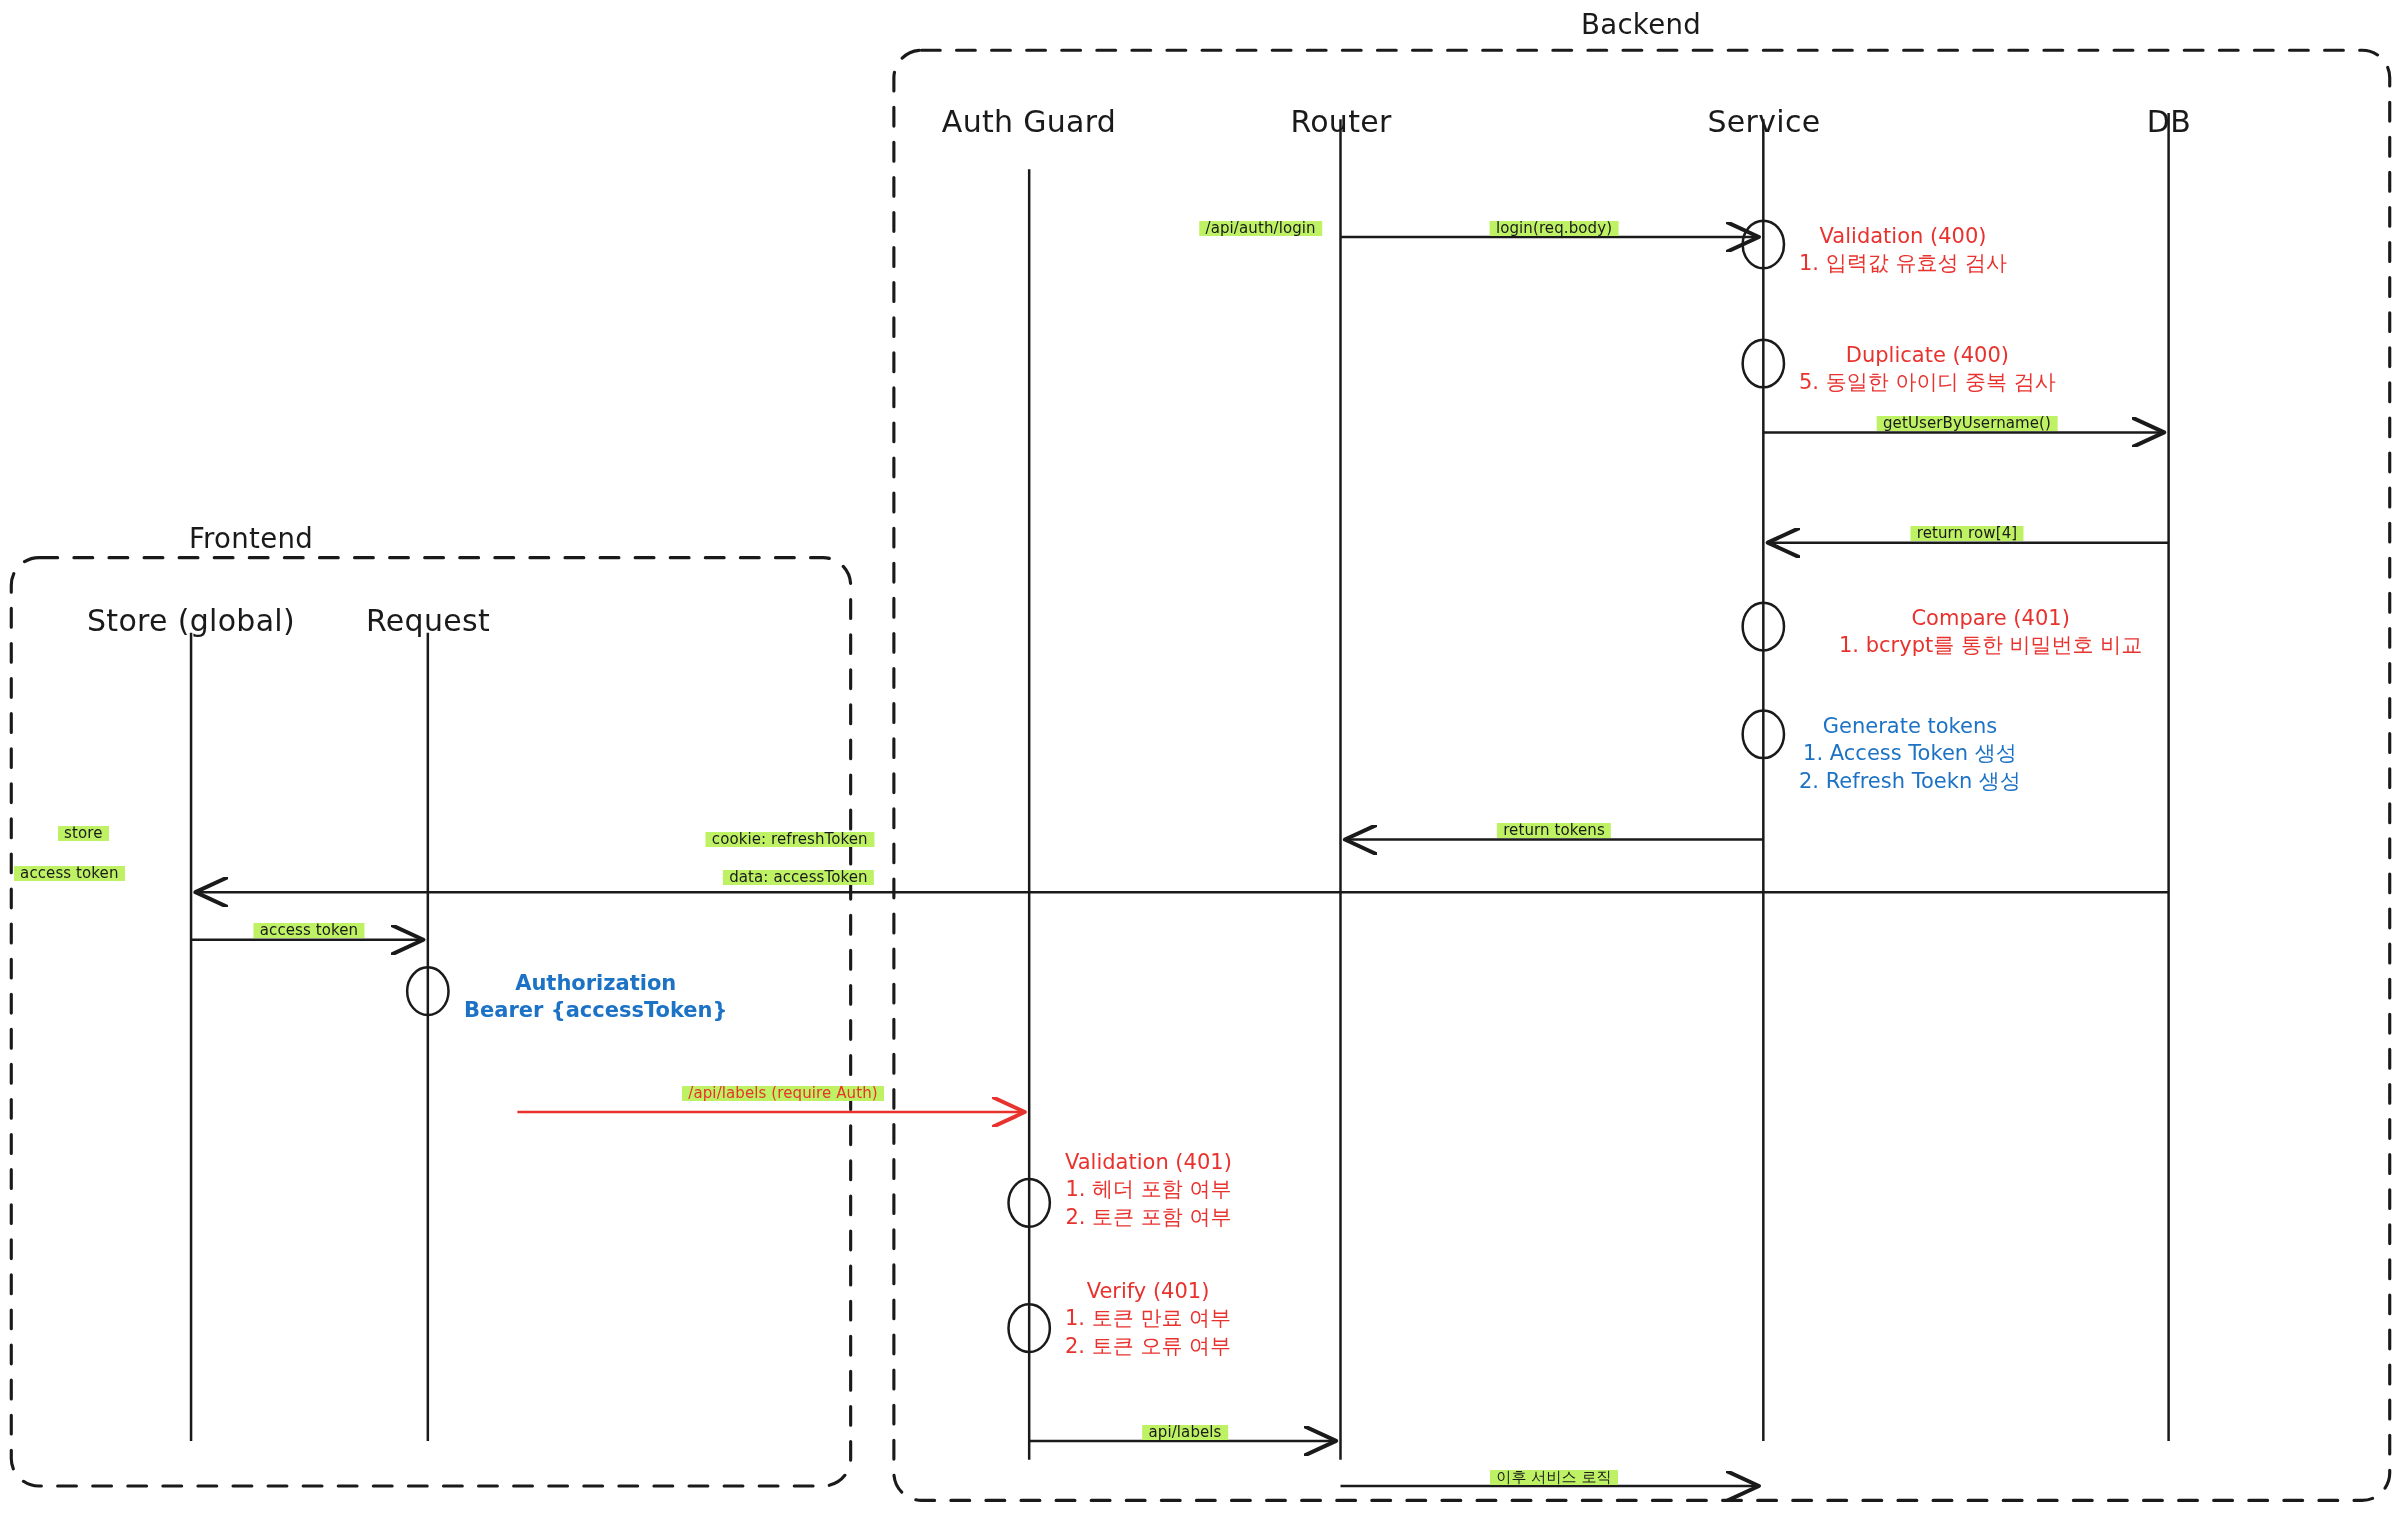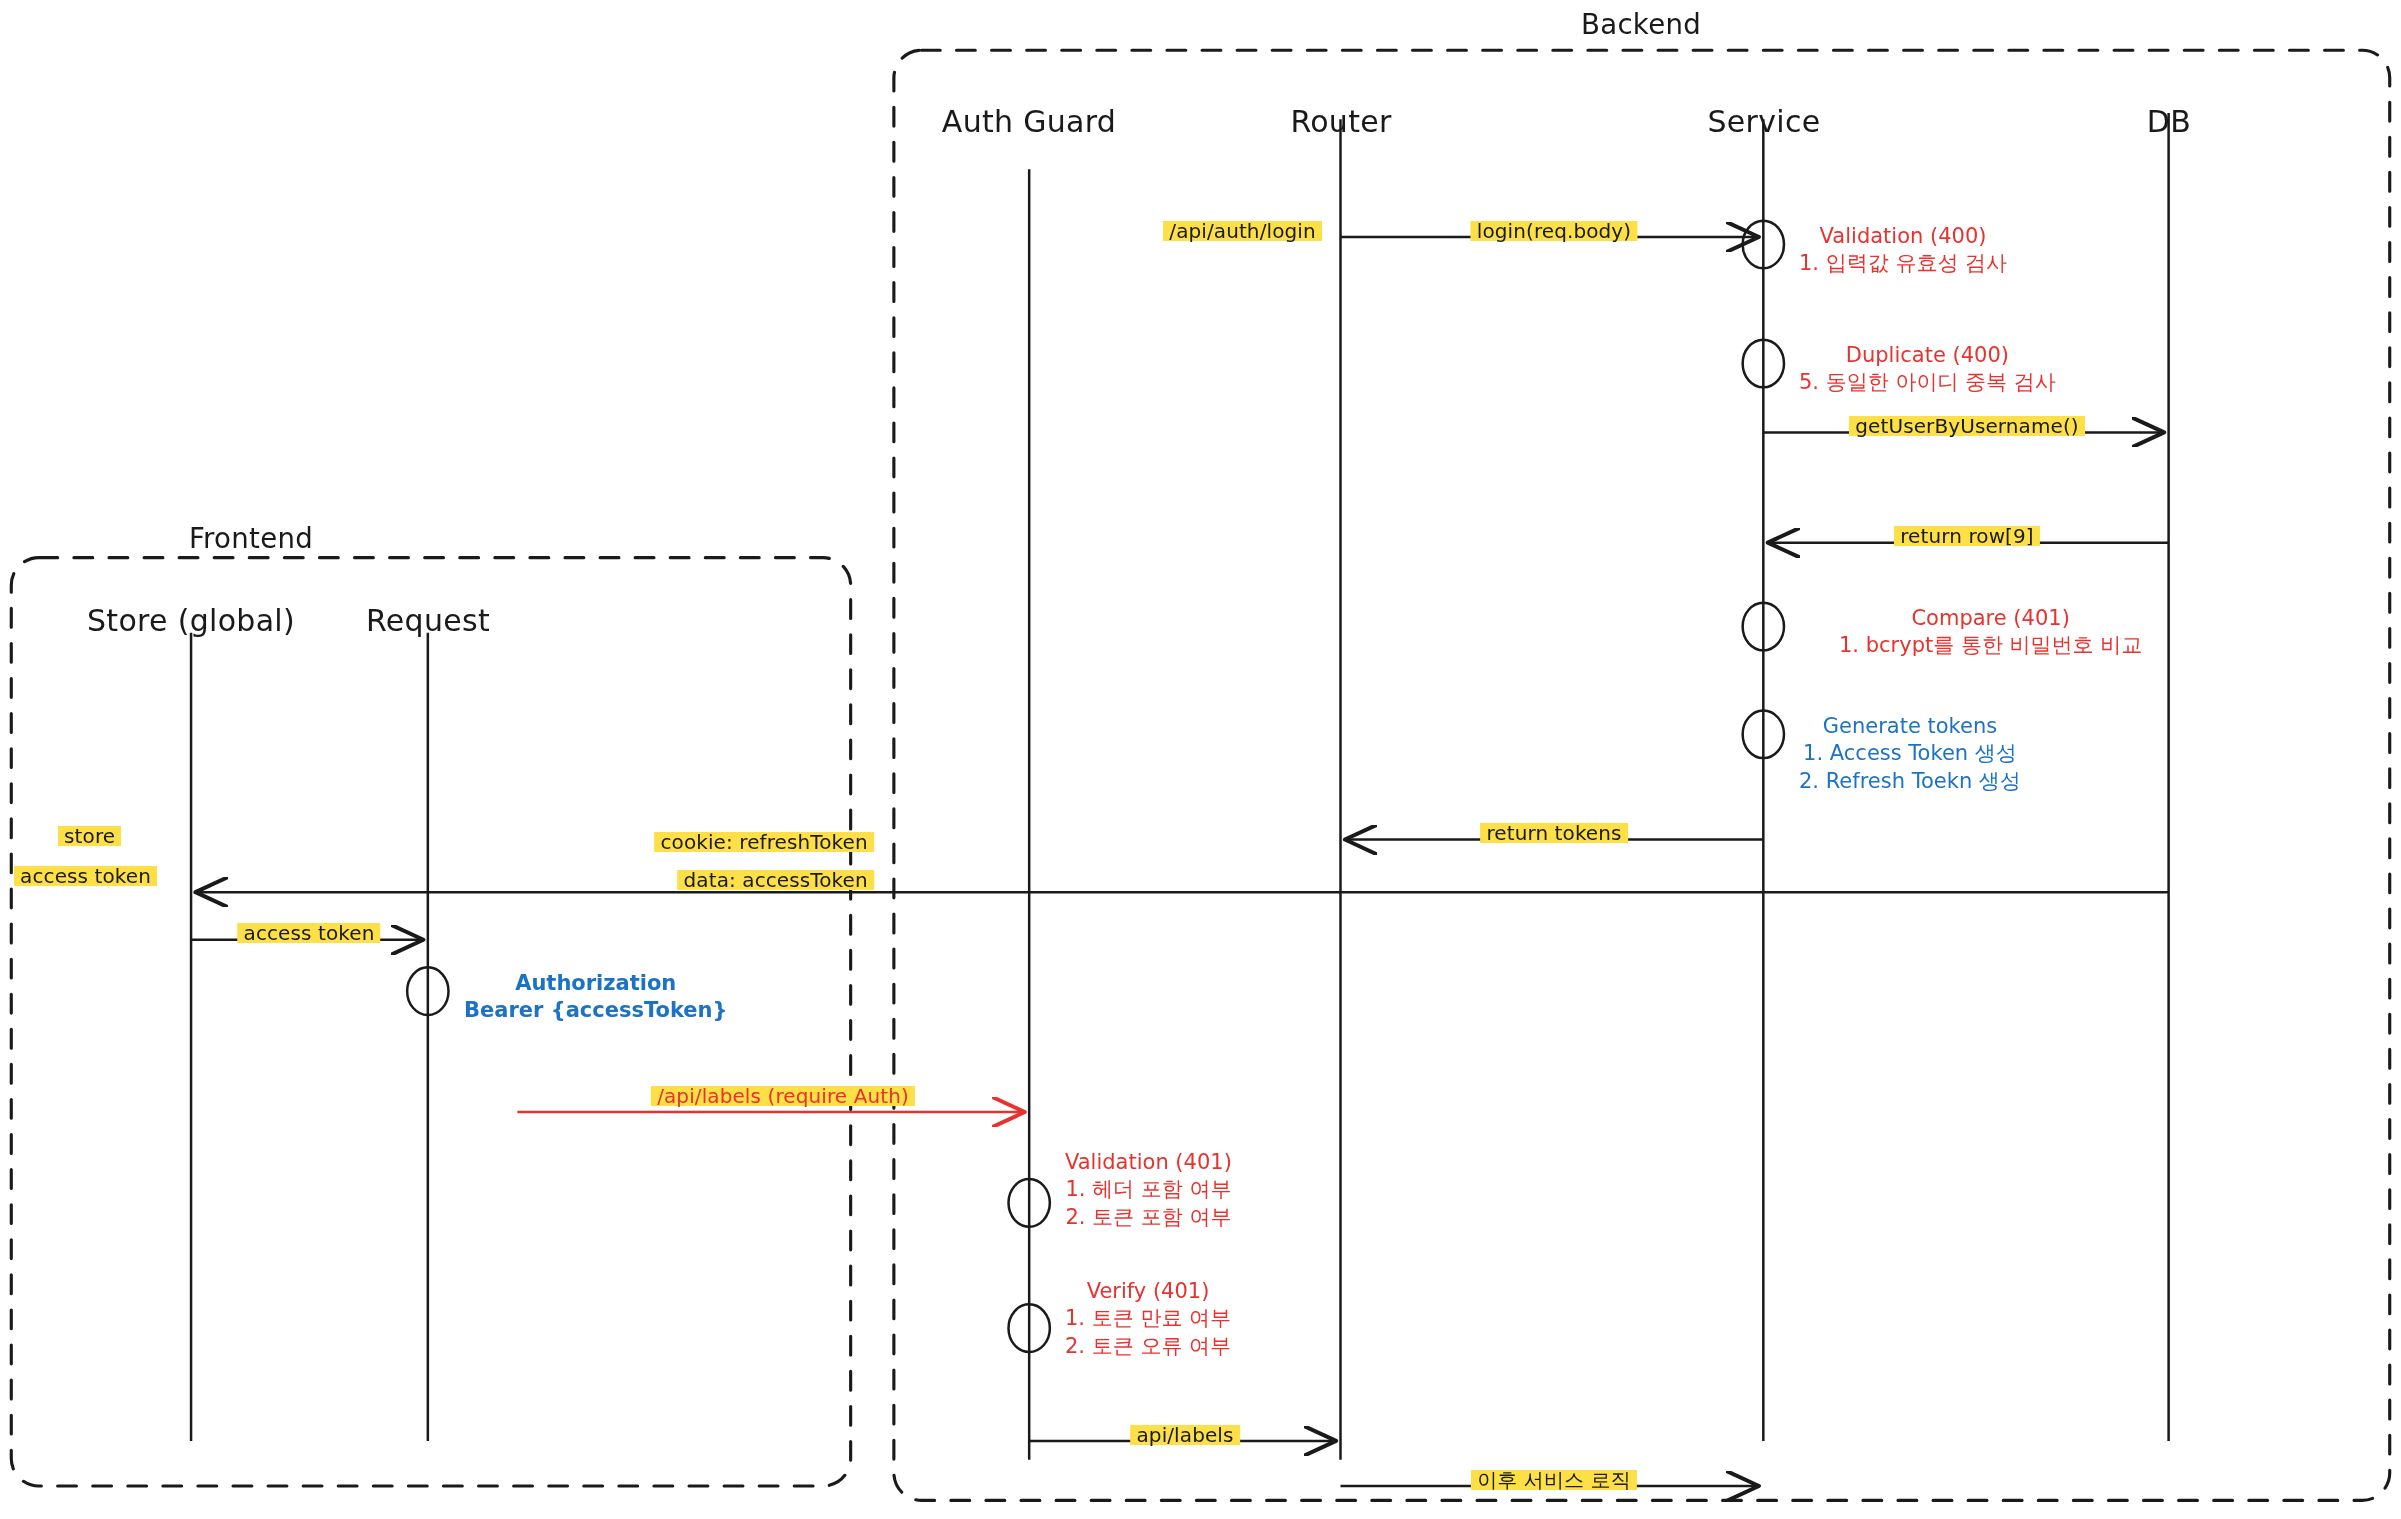--- a/index.html
+++ b/index.html
@@ -20,23 +20,23 @@
     transform:translateX(-50%);
   }
   .actor-title{
     font-size:30px;font-weight:400;color:#1a1a1a;letter-spacing:0.3px;
     transform:translateX(-50%);
     text-align:right;
   }
 
   
   .msg{
-    font-size:20px;color:#1a1a1a;letter-spacing:0.1px;
+    font-size:15px;color:#1a1a1a;letter-spacing:0.1px;
     transform:translateX(-50%);
-    background:#fde047;padding:0 6.3px;
+    background:#bef264;padding:0 6.3px;
   }
   .msg.left{transform:none;}
   .msg.right{transform:translateX(-100%);}
   .msg.red{color:#e8322e;}
 
   
   .note{font-size:21px;line-height:1.30;color:#1a1a1a;text-align:center;}
   .note .hd{display:block;}
   .note .it{display:block;}
   .note.red{color:#e8322e;}
@@ -143,21 +143,21 @@
   <div class="lbl actor-title" style="left:1341px;top:107px;">Router</div>
   <div class="lbl actor-title" style="left:1764px;top:107px;">Service</div>
   <div class="lbl actor-title" style="left:2169px;top:107px;">DB</div>
 
   <div class="lbl msg right" style="left:1322px;top:221px;">/api/auth/login</div>
 
   <div class="lbl msg" style="left:1554px;top:221px;">login(req.body)</div>
 
   <div class="lbl msg" style="left:1967px;top:416px;">getUserByUsername()</div>
 
-  <div class="lbl msg" style="left:1967px;top:526px;">return row[9]</div>
+  <div class="lbl msg" style="left:1967px;top:526px;">return row[4]</div>
 
   <div class="lbl msg" style="left:1554px;top:823px;">return tokens</div>
 
   <div class="lbl msg right" style="left:874px;top:832px;">cookie: refreshToken</div>
   <div class="lbl msg right" style="left:874px;top:870px;">data: accessToken</div>
 
   <div class="lbl msg left" style="left:13.8px;top:826px;margin-left:44px;">store</div>
   <div class="lbl msg left" style="left:13.8px;top:866px;">access token</div>
 
   <div class="lbl msg" style="left:309px;top:923px;">access token</div>

